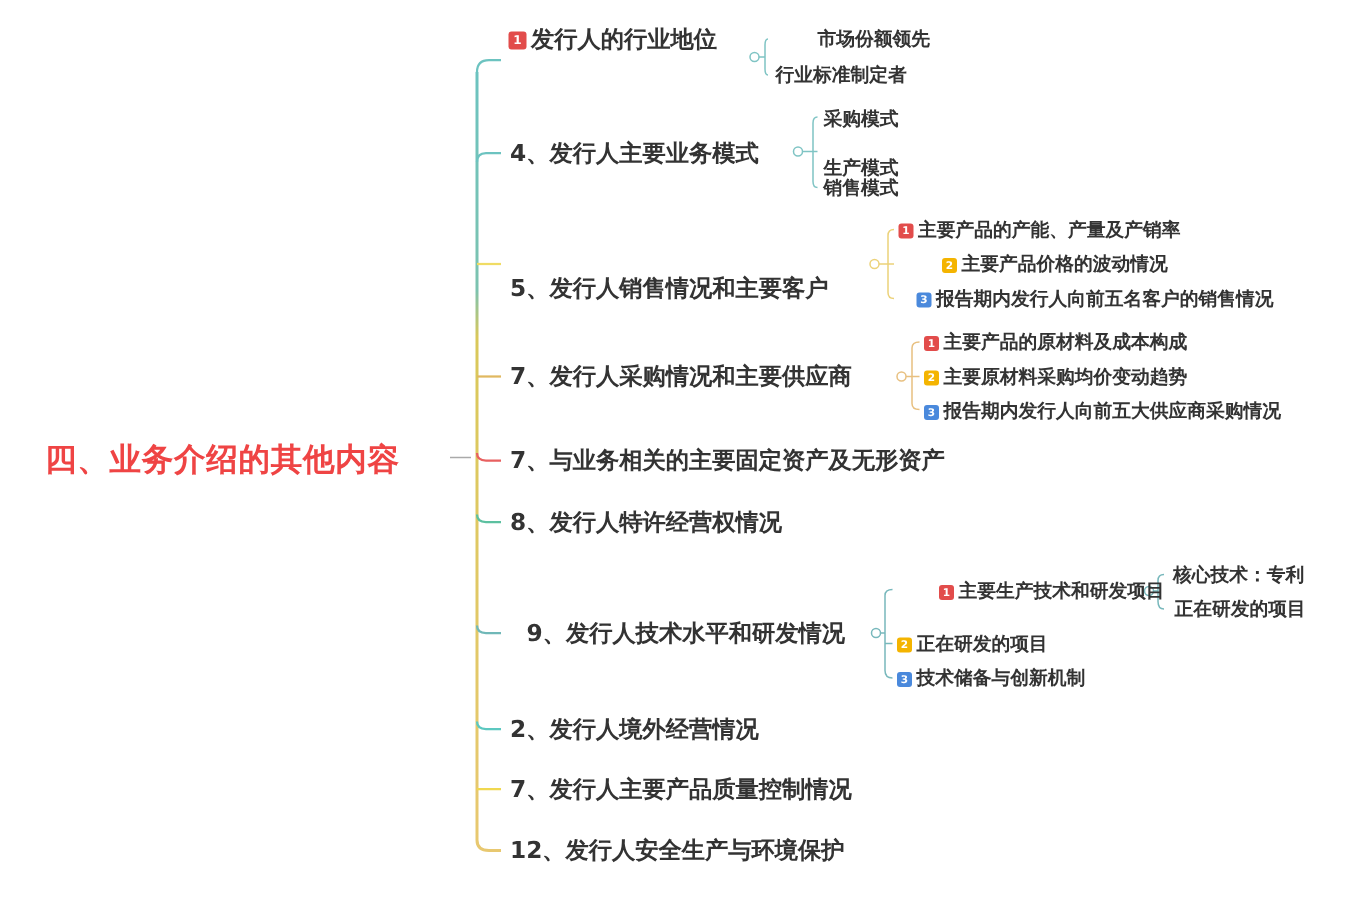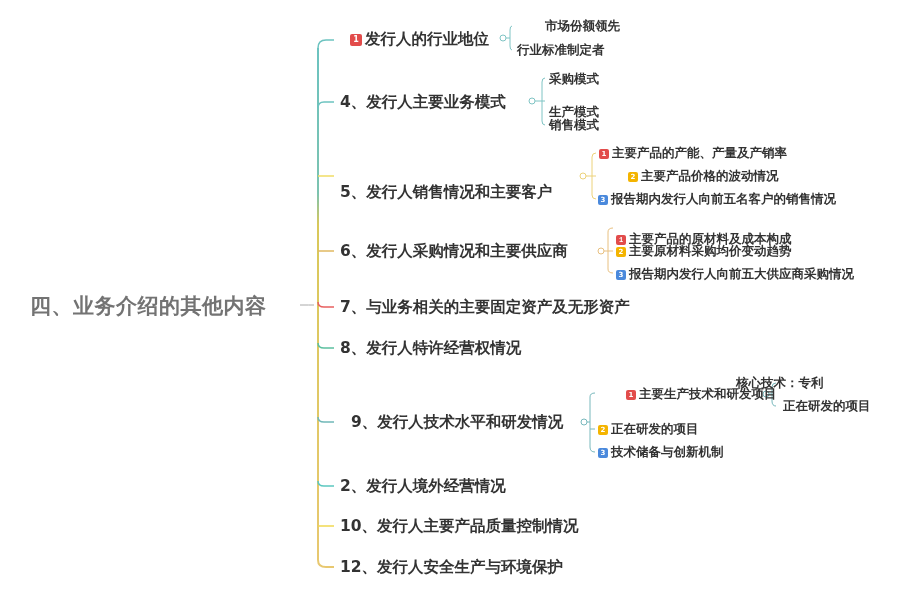--- a/index.html
+++ b/index.html
@@ -1,18 +1,18 @@
 <!DOCTYPE html>
 <html><head>
 <meta charset="utf-8">
 <style>
   html,body{margin:0;padding:0;background:#ffffff;}
   body{width:900px;height:609px;position:relative;overflow:hidden;font-family:"DejaVu Sans","Liberation Sans",sans-serif;color:#333333;}
   .abs{position:absolute;white-space:nowrap;}
-  .root{left:30px;top:292px;font-size:21px;font-weight:bold;color:#737373;letter-spacing:0.5px;}
+  .root{left:30px;top:292px;font-size:21px;font-weight:bold;color:#ef4444;letter-spacing:0.5px;}
   .l1{font-size:15.5px;font-weight:bold;color:#333333;line-height:22px;}
   .l2{font-size:12.5px;font-weight:bold;color:#333333;line-height:18px;}
   .badge{display:inline-block;width:10px;height:10px;border-radius:2px;color:#fff;font-size:7px;line-height:10px;text-align:center;vertical-align:1px;margin-right:3px;font-weight:bold;}
   .badge-big{width:12px;height:12px;line-height:12px;font-size:8px;vertical-align:2px;}
   .b1{background:#e24c4b;}
   .b2{background:#f4b400;}
   .b3{background:#4a89dc;}
   svg.lines{position:absolute;left:0;top:0;}
 </style>
 </head>
@@ -56,67 +56,67 @@
 
   <circle cx="584" cy="422" r="3" stroke="#78b8bc" stroke-width="1" fill="#fff"></circle>
   <path d="M587 422 L590 422 M595 393 Q590 393 590 397 L590 447 Q590 452 595 452 M590 429 L595 429" stroke="#78b8bc" stroke-width="1" fill="none"></path>
 
   <circle cx="766" cy="394" r="3" stroke="#78b8bc" stroke-width="1" fill="#fff"></circle>
   <path d="M769 394 L772 394 M776 383 Q772 383 772 387 L772 401 Q772 406 776 406" stroke="#78b8bc" stroke-width="1" fill="none"></path>
 </svg>
 
 <div class="abs root">四、业务介绍的其他内容</div>
 
-<div class="abs l1" style="left:339px;top:28px;margin-left:11px;">
+<div class="abs l1" style="left:339px;top:15px;">
   <span class="badge badge-big b1">1</span><span>发行人的行业地位</span>
 </div>
 <div class="abs l2" style="left:545px;top:17px;">市场份额领先</div>
 <div class="abs l2" style="left:517px;top:41px;">行业标准制定者</div>
 
 <div class="abs l1" style="left:340px;top:91px;">4、发行人主要业务模式</div>
 <div class="abs l2" style="left:549px;top:70px;">采购模式</div>
 <div class="abs l2" style="left:549px;top:103px;">生产模式</div>
 <div class="abs l2" style="left:549px;top:116px;">销售模式</div>
 
 <div class="abs l1" style="left:340px;top:181px;text-align:right;">5、发行人销售情况和主要客户</div>
 <div class="abs l2" style="left:599px;top:144px;">
   <span class="badge b1">1</span><span>主要产品的产能、产量及产销率</span>
 </div>
 <div class="abs l2" style="left:599px;top:167px;margin-left:29px;">
   <span class="badge b2">2</span><span>主要产品价格的波动情况</span>
 </div>
-<div class="abs l2" style="left:586px;top:190px;padding-left:12px;">
+<div class="abs l2" style="left:599px;top:190px;padding-left:12px;">
   <span class="badge b3">3</span><span>报告期内发行人向前五名客户的销售情况</span>
 </div>
 
-<div class="abs l1" style="left:340px;top:240px;">6、发行人采购情况和主要供应商</div>
-<div class="abs l2" style="left:616px;top:231px;font-family:Liberation Mono, monospace;">
+<div class="abs l1" style="left:340px;top:240px;">7、发行人采购情况和主要供应商</div>
+<div class="abs l2" style="left:616px;top:219px;">
   <span class="badge b1">1</span><span>主要产品的原材料及成本构成</span>
 </div>
 <div class="abs l2" style="left:616px;top:242px;">
   <span class="badge b2">2</span><span>主要原材料采购均价变动趋势</span>
 </div>
 <div class="abs l2" style="left:616px;top:265px;">
   <span class="badge b3">3</span><span>报告期内发行人向前五大供应商采购情况</span>
 </div>
 
 <div class="abs l1" style="left:340px;top:296px;">7、与业务相关的主要固定资产及无形资产</div>
 
 <div class="abs l1" style="left:340px;top:337px;">8、发行人特许经营权情况</div>
 
 <div class="abs l1" style="left:351px;top:411px;">9、发行人技术水平和研发情况</div>
 <div class="abs l2" style="left:598px;top:385px;padding-left:28px;">
   <span class="badge b1">1</span><span>主要生产技术和研发项目</span>
 </div>
-<div class="abs l2" style="left:736px;top:374px;">核心技术：专利</div>
+<div class="abs l2" style="left:782px;top:374px;">核心技术：专利</div>
 <div class="abs l2" style="left:783px;top:397px;">正在研发的项目</div>
 <div class="abs l2" style="left:598px;top:420px;">
   <span class="badge b2">2</span><span>正在研发的项目</span>
 </div>
 <div class="abs l2" style="left:598px;top:443px;">
   <span class="badge b3">3</span><span>技术储备与创新机制</span>
 </div>
 
 <div class="abs l1" style="left:340px;top:475px;">2、发行人境外经营情况</div>
 
-<div class="abs l1" style="left:340px;top:515px;">10、发行人主要产品质量控制情况</div>
+<div class="abs l1" style="left:340px;top:515px;">7、发行人主要产品质量控制情况</div>
 
 <div class="abs l1" style="left:340px;top:556px;">12、发行人安全生产与环境保护</div>
 
 </body></html>

